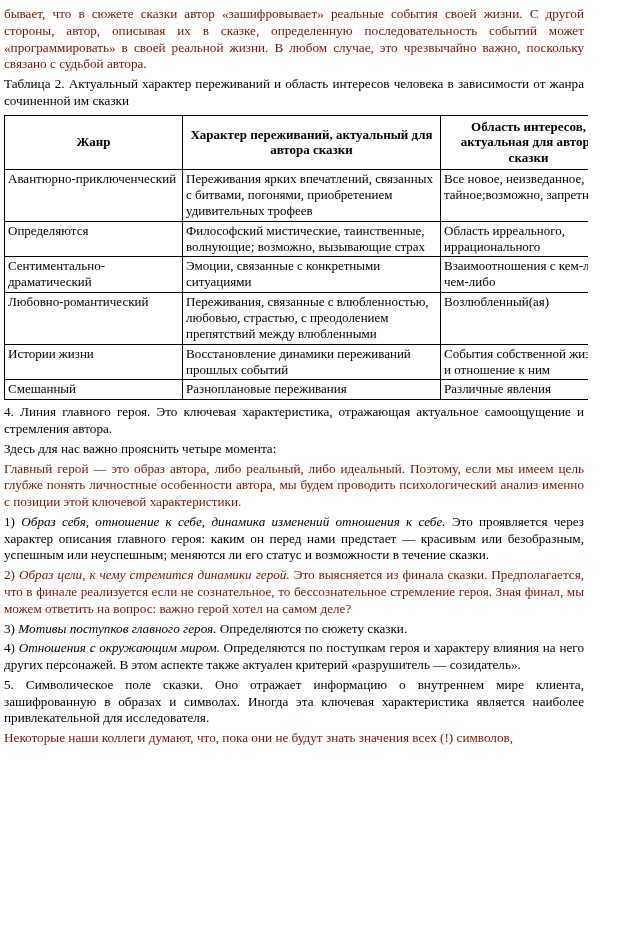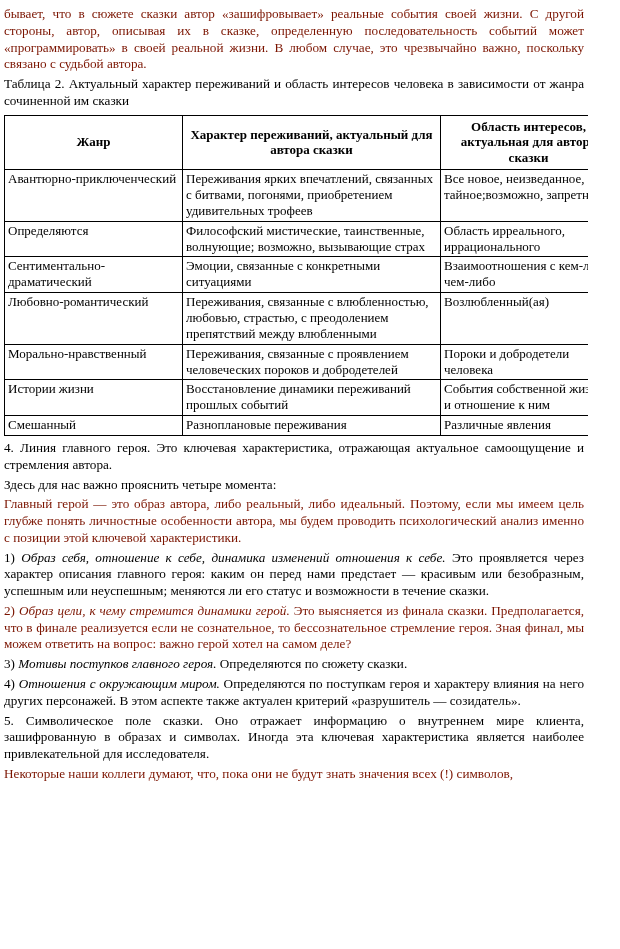--- a/index.html
+++ b/index.html
@@ -97,25 +97,20 @@
         <td>Сентиментально-драматический</td>
         <td>Эмоции, связанные с конкретными ситуациями</td>
         <td>Взаимоотношения с кем-либо, чем-либо</td>
       </tr>
       <tr>
         <td>Любовно-романтический</td>
         <td>Переживания, связанные с влюбленностью, любовью, страстью, с преодолением препятствий между влюбленными</td>
         <td>Возлюбленный(ая)</td>
       </tr>
       <tr>
-        <td>Морально-нравственный</td>
-        <td>Переживания, связанные с проявлением человеческих пороков и добродетелей</td>
-        <td>Пороки и добродетели человека</td>
-      </tr>
-      <tr>
         <td>Истории жизни</td>
         <td>Восстановление динамики переживаний прошлых событий</td>
         <td>События собственной жизни и отношение к ним</td>
       </tr>
       <tr>
         <td>Смешанный</td>
         <td>Разноплановые переживания</td>
         <td>Различные явления</td>
       </tr>
     </tbody>

